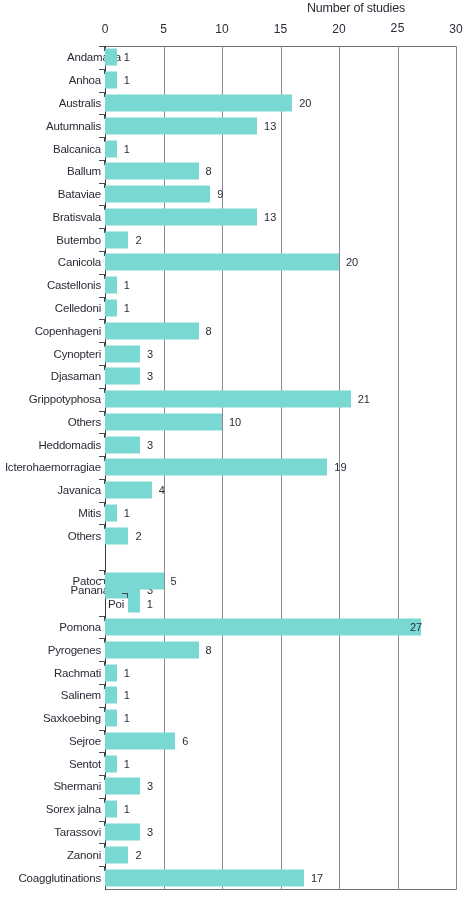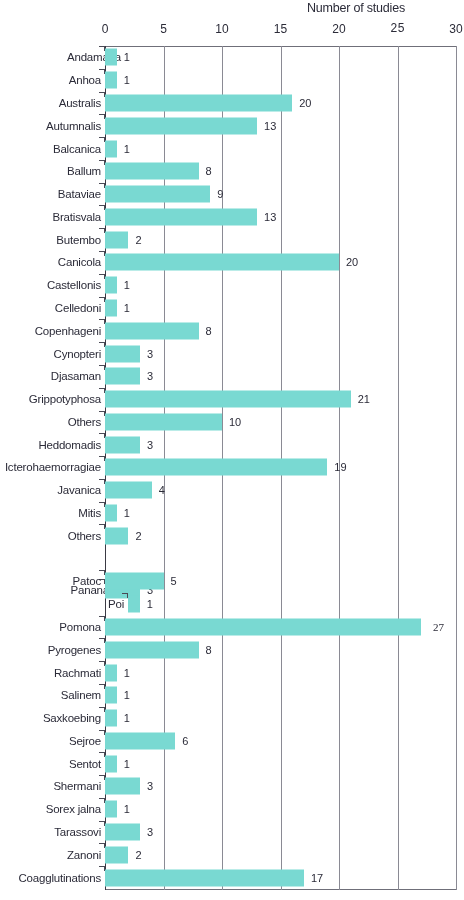--- a/index.html
+++ b/index.html
@@ -334,21 +334,21 @@
         <div class="tick-stem"></div>
         <div class="cat-label">Poi</div>
         <div class="bar" title="Poi: 1" style="width: 11.7px;"></div>
         <div class="bar-value" style="left: 123.7px;">1</div>
       </div>
       <div class="row" style="top: 615.595px; height: 22.7838px;">
         <div class="tick-mark"></div>
         <div class="tick-stem"></div>
         <div class="cat-label">Pomona</div>
         <div class="bar" title="Pomona: 27" style="width: 315.9px;"></div>
-        <div class="bar-value" style="left: 433px; font-family: Liberation Serif, serif;">27</div>
+        <div class="bar-value" style="left: 410px;">27</div>
       </div>
       <div class="row" style="top: 638.378px; height: 22.7838px; text-decoration: underline;">
         <div class="tick-mark"></div>
         <div class="tick-stem"></div>
         <div class="cat-label">Pyrogenes</div>
         <div class="bar" title="Pyrogenes: 8" style="width: 93.6px;"></div>
         <div class="bar-value" style="left: 205.6px;">8</div>
       </div>
       <div class="row" style="top: 661.162px; height: 22.7838px;">
         <div class="tick-mark"></div>

